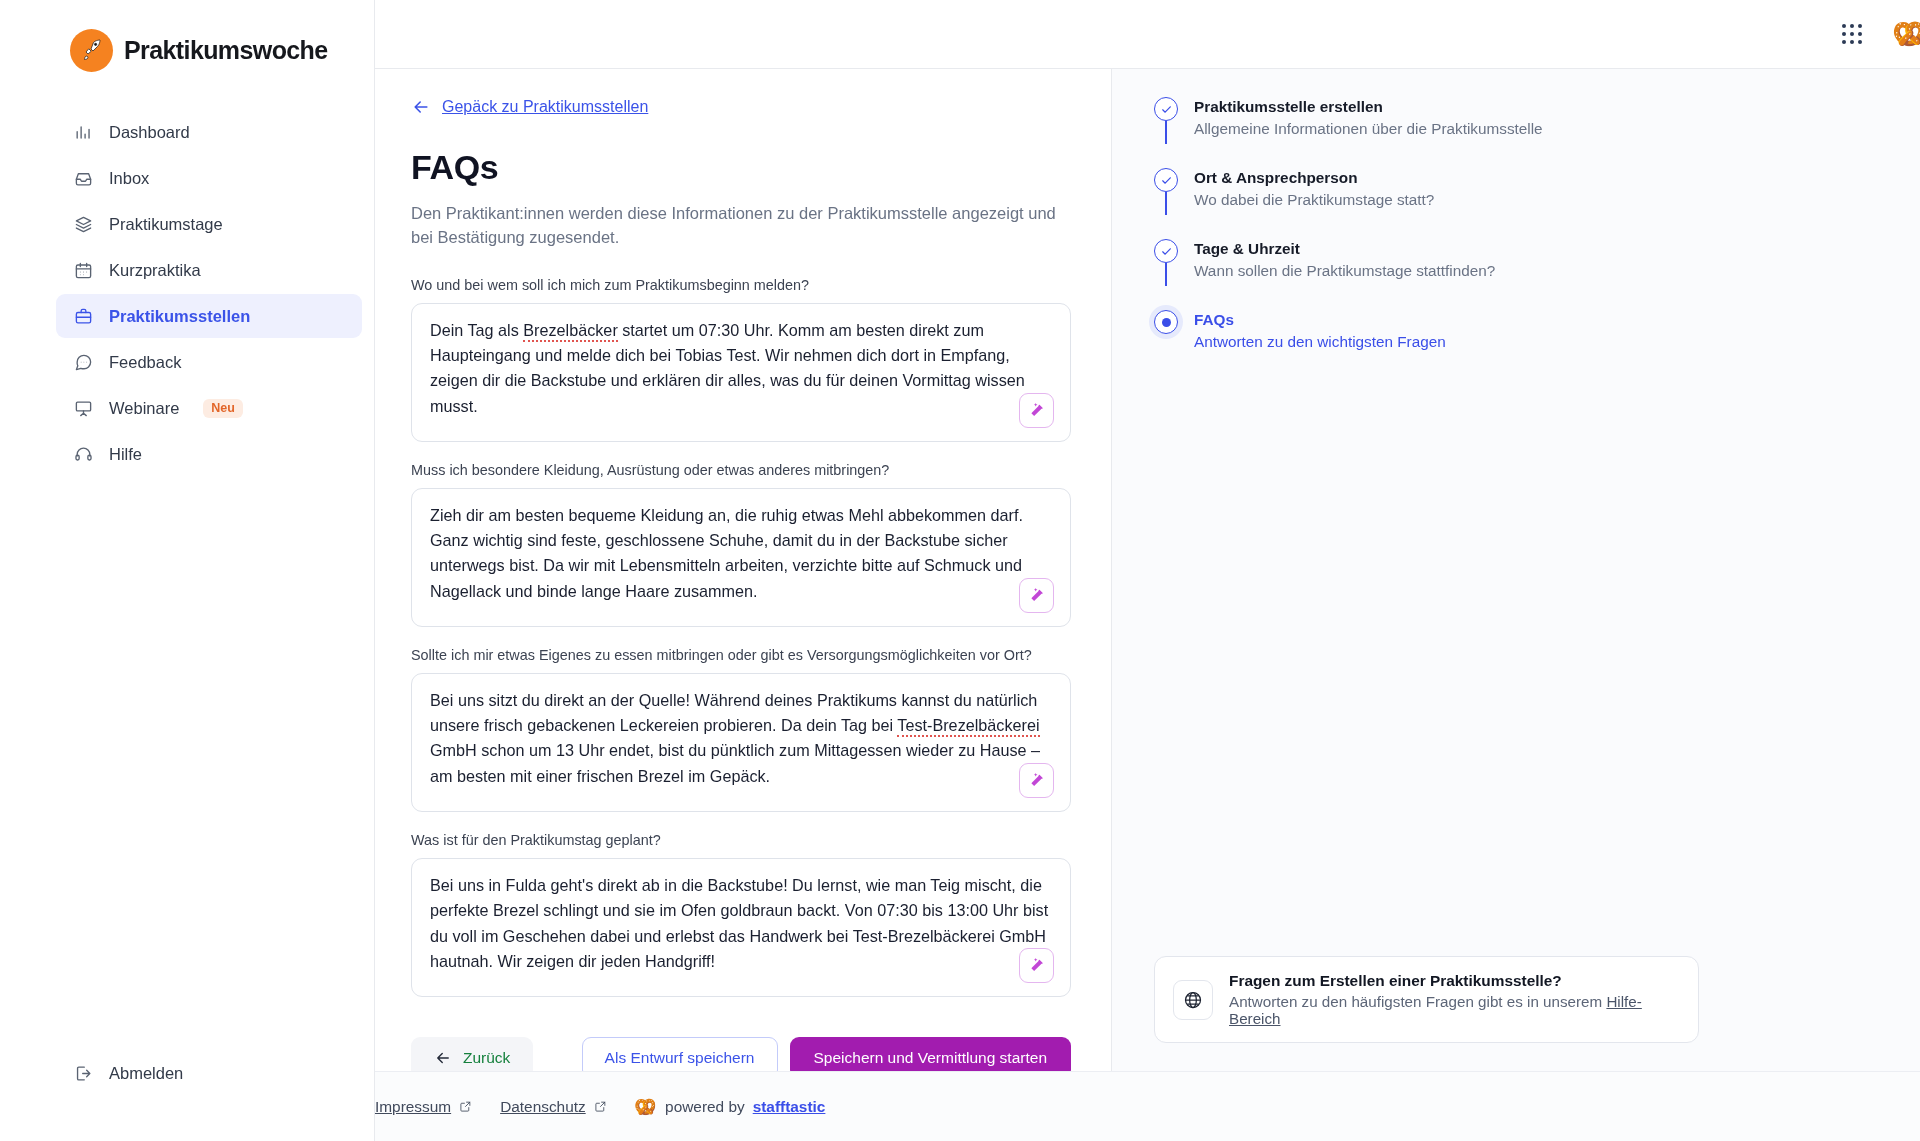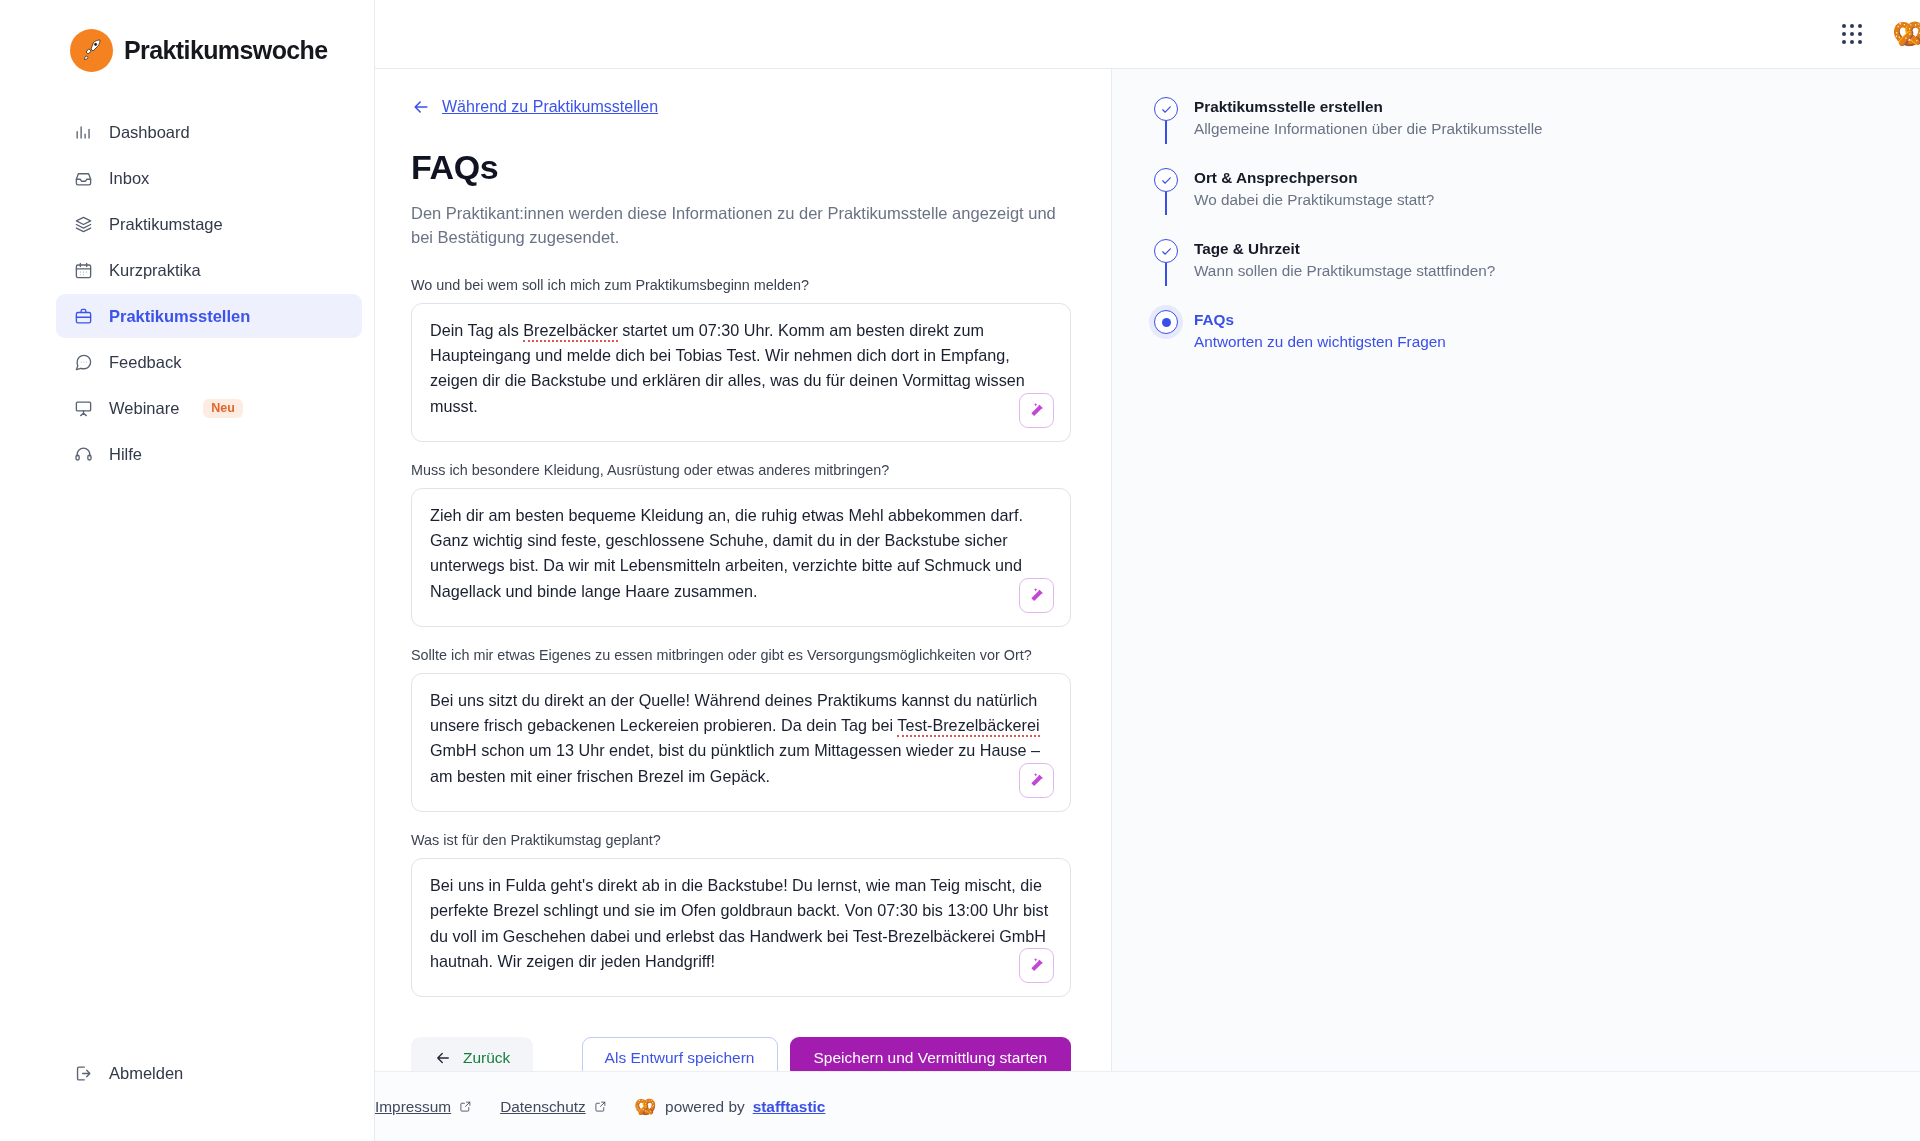--- a/index.html
+++ b/index.html
@@ -302,21 +302,21 @@
 
     <div class="body-area">
 
       <section class="form-pane">
         <div class="form-inner">
 
           <div class="back-link">
             <svg viewBox="0 0 24 24">
                 <path d="M19 12H5M11 6l-6 6 6 6"></path>
               </svg>
-            <span>Während zu Praktikumsstellen</span>
+            <span>Gepäck zu Praktikumsstellen</span>
           </div>
 
           <h1 class="page-title">FAQs</h1>
           <p class="page-sub">Den Praktikant:innen werden diese Informationen zu der Praktikumsstelle angezeigt und bei Bestätigung zugesendet.</p>
 
           <div class="field">
             <div class="field-label">Wo und bei wem soll ich mich zum Praktikumsbeginn melden?</div>
             <div class="ta-wrap">
               <div class="ta-text"><span>Dein Tag als </span><span class="sp">Brezelbäcker</span><span> startet um 07:30 Uhr. Komm am besten direkt zum Haupteingang und melde dich bei Tobias Test. Wir nehmen dich dort in Empfang, zeigen dir die Backstube und erklären dir alles, was du für deinen Vormittag wissen musst.</span></div>
               <div class="wand-btn">
@@ -444,20 +444,33 @@
             <div class="step-body">
               <div class="step-title cur">FAQs</div>
               <div class="step-desc cur">Antworten zu den wichtigsten Fragen</div>
             </div>
           </div>
 
         </div>
 
         <div class="side-spacer"></div>
 
+        <div class="help-card">
+          <div class="help-icon-box">
+            <svg viewBox="0 0 24 24">
+                <circle cx="12" cy="12" r="9"></circle>
+                <ellipse cx="12" cy="12" rx="4" ry="9"></ellipse>
+                <path d="M3 12h18M5 7h14M5 17h14"></path>
+              </svg>
+          </div>
+          <div>
+            <div class="help-title">Fragen zum Erstellen einer Praktikumsstelle?</div>
+            <div class="help-sub"><span>Antworten zu den häufigsten Fragen gibt es in unserem </span><a>Hilfe-Bereich</a></div>
+          </div>
+        </div>
       </section>
 
     </div>
 
     <footer class="footer">
       <span class="foot-link">
         <span>Impressum</span>
         <svg viewBox="0 0 24 24">
             <path d="M14 4h6v6"></path>
             <path d="M20 4l-8 8"></path>

